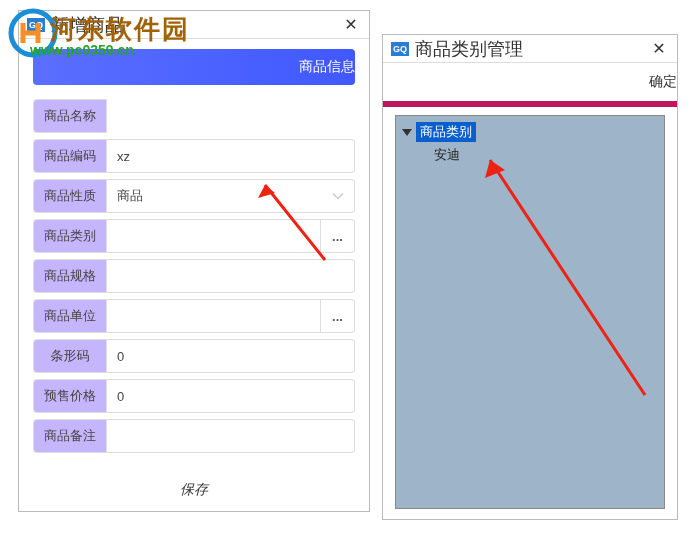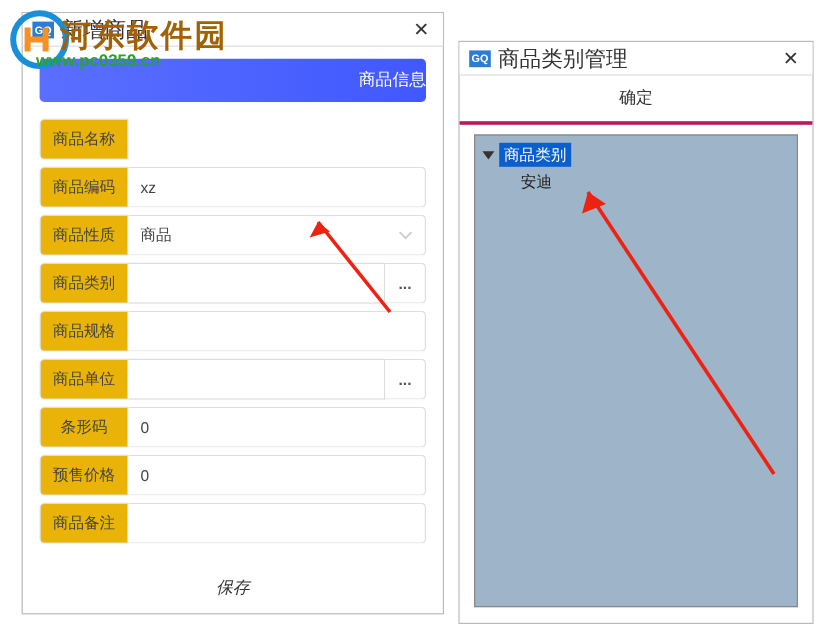--- a/index.html
+++ b/index.html
@@ -93,21 +93,21 @@
       margin-bottom: 6px;
       height: 34px;
     }
     .form-label {
       width: 74px;
       border: 1px solid #ddd;
       border-radius: 4px 0 0 4px;
       display: flex;
       align-items: center;
       justify-content: center;
-      background: #eab308;
+      background: #c4b5fd;
       color: #444;
       font-size: 13px;
     }
     .form-input {
       flex: 1;
       border: 1px solid #ddd;
       border-left: none;
       border-radius: 0 4px 4px 0;
       padding: 0 10px;
       display: flex;
@@ -143,26 +143,26 @@
       margin-top: 20px;
       text-align: center;
       padding: 8px;
       font-size: 14px;
       color: #333;
       cursor: pointer;
       font-style: italic;
     }
     
     .confirm-btn {
-      text-align: center;
+      text-align: right;
       padding: 10px 0;
       font-size: 14px;
       color: #333;
       cursor: pointer;
-      border-bottom: 3px solid #be185d;
+      border-bottom: 6px solid #be185d;
     }
     
     .tree-panel {
       margin: 8px 12px;
       background: #9db4c9;
       border: 1px solid #888;
       height: 394px;
       padding: 4px;
       position: relative;
     }

